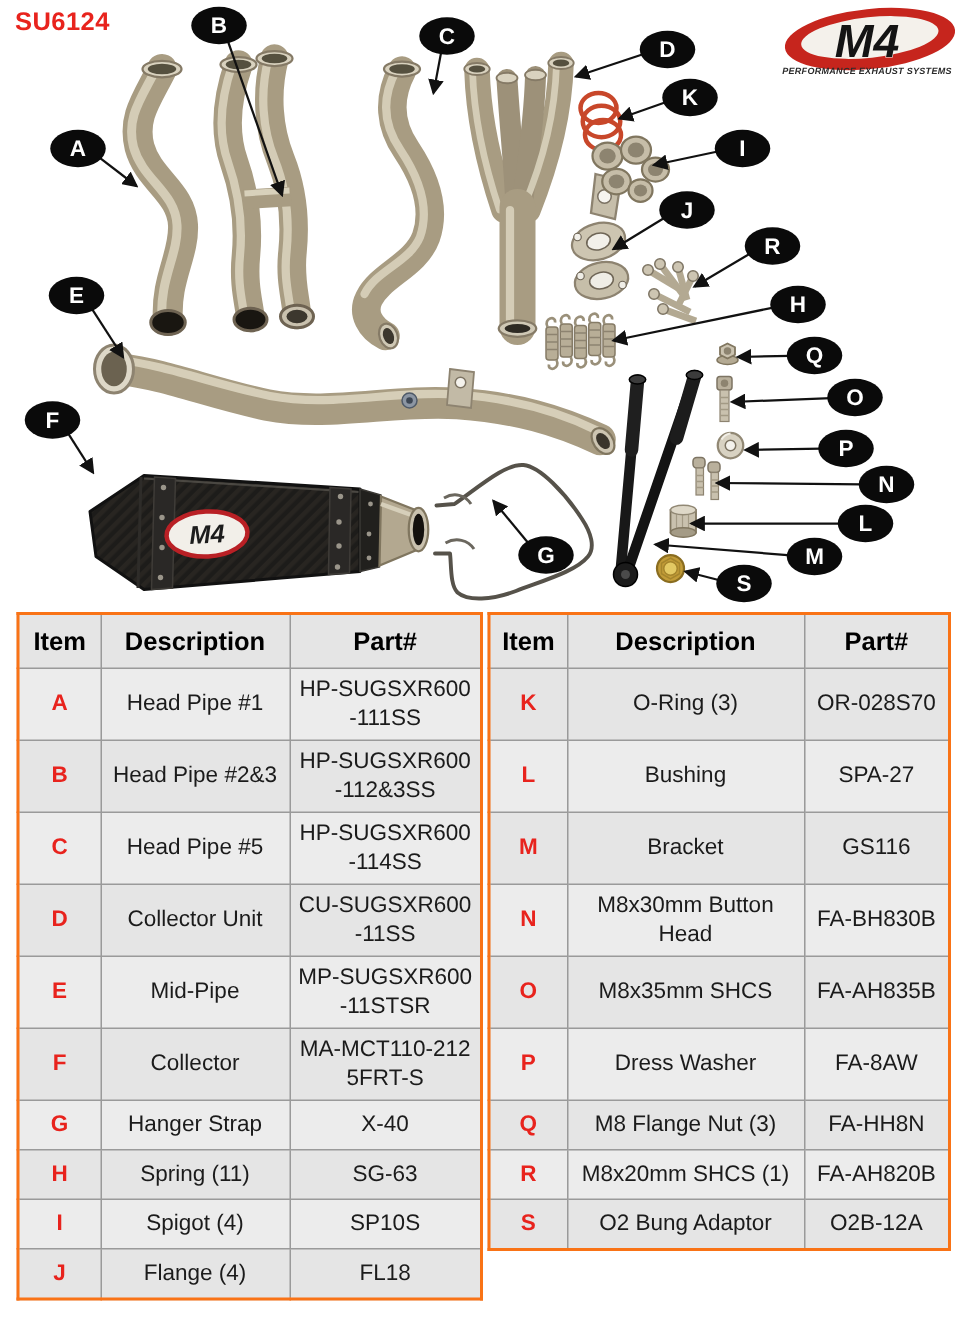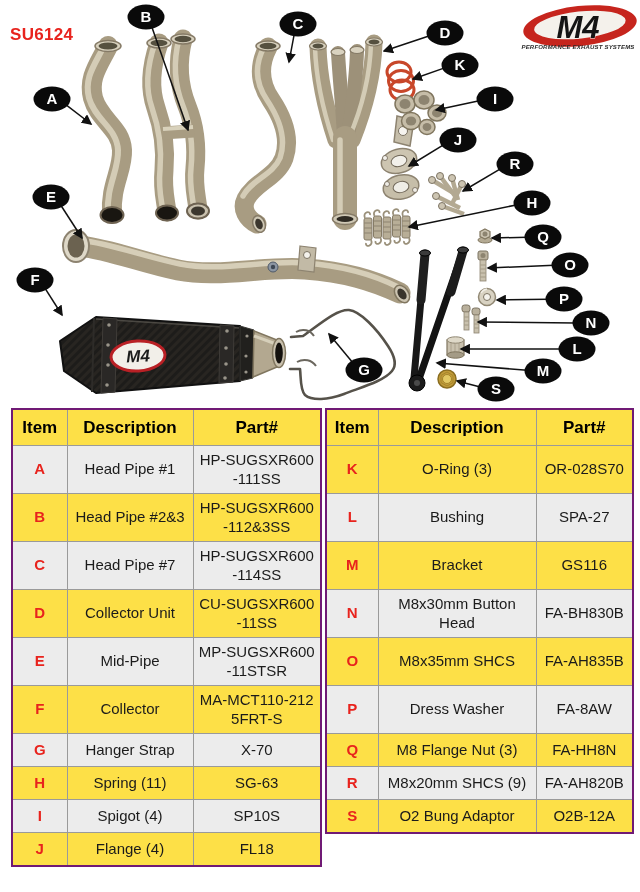--- a/index.html
+++ b/index.html
@@ -1,25 +1,25 @@
 <!DOCTYPE html>
 <html style="--accent-red: #e8231d; --table-border: #9a9a9a; --row-shade: #ececec; --callout-text: #ffffff;"><head>
 <meta charset="utf-8">
 <style>
   html,body{margin:0;padding:0;background:#fff;}
   .page{position:relative;width:640px;height:892px;background:#ffffff;overflow:hidden;
         font-family:"Liberation Sans",sans-serif;}
   .part-code{position:absolute;left:10px;top:5px;font-weight:bold;font-size:17px;
-             color:var(--accent-red,#e8231d);letter-spacing:.3px;margin-top:20px;}
+             color:var(--accent-red,#e8231d);letter-spacing:.3px;}
   #diagram{position:absolute;left:0;top:0;}
   .callout-letter{fill:var(--callout-text,#fff);font-family:"Liberation Sans",sans-serif;
                   font-weight:bold;font-size:15px;text-anchor:middle;}
   .tables{position:absolute;left:0;top:408px;width:640px;height:470px;}
-  table{border-collapse:collapse;position:absolute;top:0;table-layout:fixed;background:#fde047;
-        border:2px solid #701a75;}
+  table{border-collapse:collapse;position:absolute;top:0;table-layout:fixed;background:#e5e5e5;
+        border:2px solid #f97316;}
   #table-left{left:11px;width:309px;}
   #table-right{left:325px;width:307px;}
   th,td{border:1px solid var(--table-border,#9a9a9a);text-align:center;vertical-align:middle;
         padding:0 3px;overflow:hidden;}
   th{font-size:17px;font-weight:bold;color:#000;height:35px;}
   td{font-size:15px;color:#1b1b1b;white-space:pre-line;line-height:1.22;}
   td.item{font-weight:bold;color:var(--accent-red,#e8231d);}
   tr.tall{height:48px;} tr.short{height:33px;}
   tr.shade td{background:var(--row-shade,#ececec);}
   .svgtext{font-family:"Liberation Sans",sans-serif;}
@@ -422,21 +422,21 @@
 -111SS</td>
           </tr>
           <tr class="tall">
             <td class="item">B</td>
             <td class="desc">Head Pipe #2&amp;3</td>
             <td class="part">HP-SUGSXR600
 -112&amp;3SS</td>
           </tr>
           <tr class="shade tall">
             <td class="item">C</td>
-            <td class="desc">Head Pipe #7</td>
+            <td class="desc">Head Pipe #5</td>
             <td class="part">HP-SUGSXR600
 -114SS</td>
           </tr>
           <tr class="tall">
             <td class="item">D</td>
             <td class="desc">Collector Unit</td>
             <td class="part">CU-SUGSXR600
 -11SS</td>
           </tr>
           <tr class="shade tall">
@@ -447,21 +447,21 @@
           </tr>
           <tr class="tall">
             <td class="item">F</td>
             <td class="desc">Collector</td>
             <td class="part">MA-MCT110-212
 5FRT-S</td>
           </tr>
           <tr class="shade short">
             <td class="item">G</td>
             <td class="desc">Hanger Strap</td>
-            <td class="part">X-70</td>
+            <td class="part">X-40</td>
           </tr>
           <tr class="short">
             <td class="item">H</td>
             <td class="desc">Spring (11)</td>
             <td class="part">SG-63</td>
           </tr>
           <tr class="shade short">
             <td class="item">I</td>
             <td class="desc">Spigot (4)</td>
             <td class="part">SP10S</td>
@@ -518,21 +518,21 @@
             <td class="desc">Dress Washer</td>
             <td class="part">FA-8AW</td>
           </tr>
           <tr class="short">
             <td class="item">Q</td>
             <td class="desc">M8 Flange Nut (3)</td>
             <td class="part">FA-HH8N</td>
           </tr>
           <tr class="shade short">
             <td class="item">R</td>
-            <td class="desc">M8x20mm SHCS (9)</td>
+            <td class="desc">M8x20mm SHCS (1)</td>
             <td class="part">FA-AH820B</td>
           </tr>
           <tr class="short">
             <td class="item">S</td>
             <td class="desc">O2 Bung Adaptor</td>
             <td class="part">O2B-12A</td>
           </tr>
         </tbody>
     </table>
   </div>

